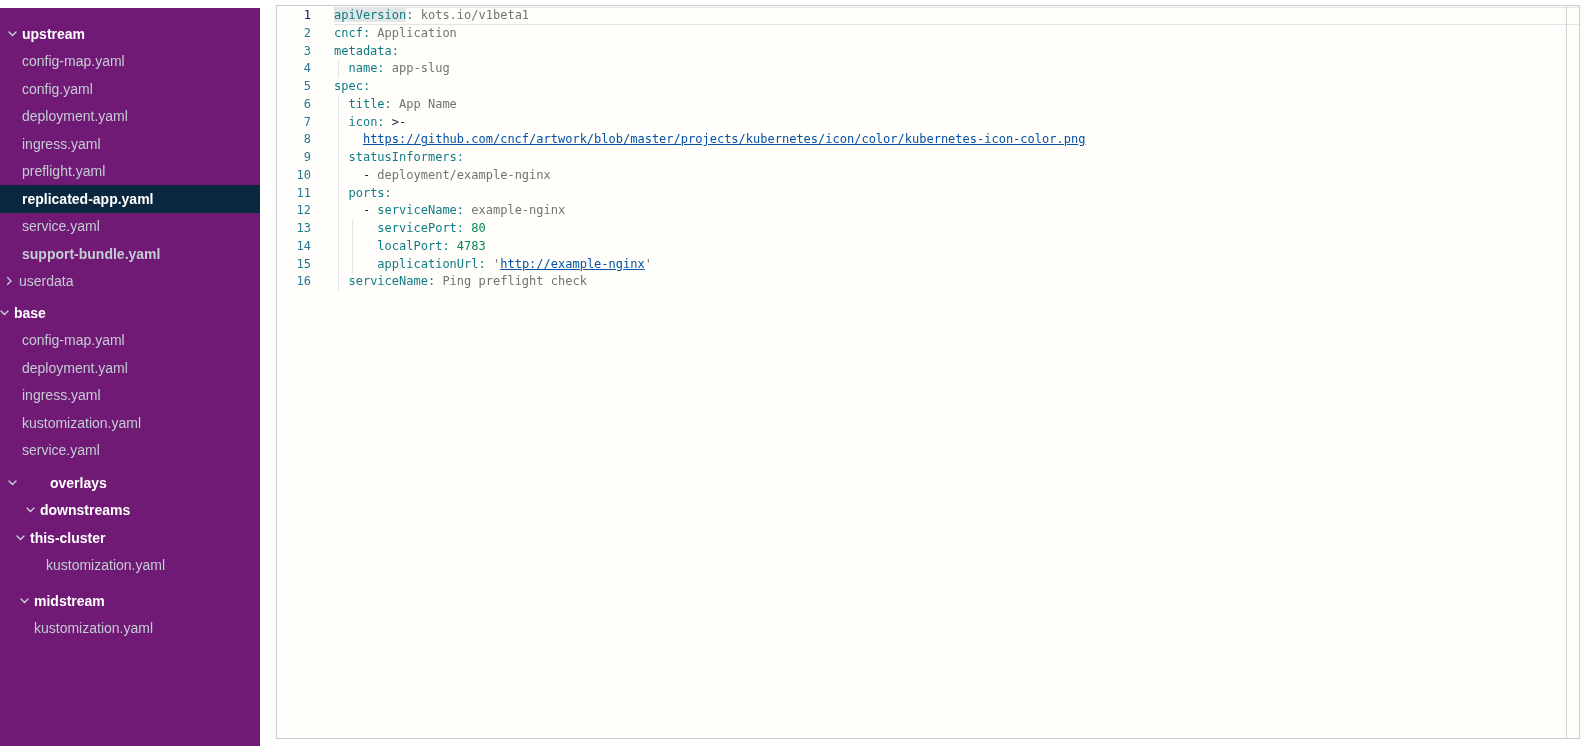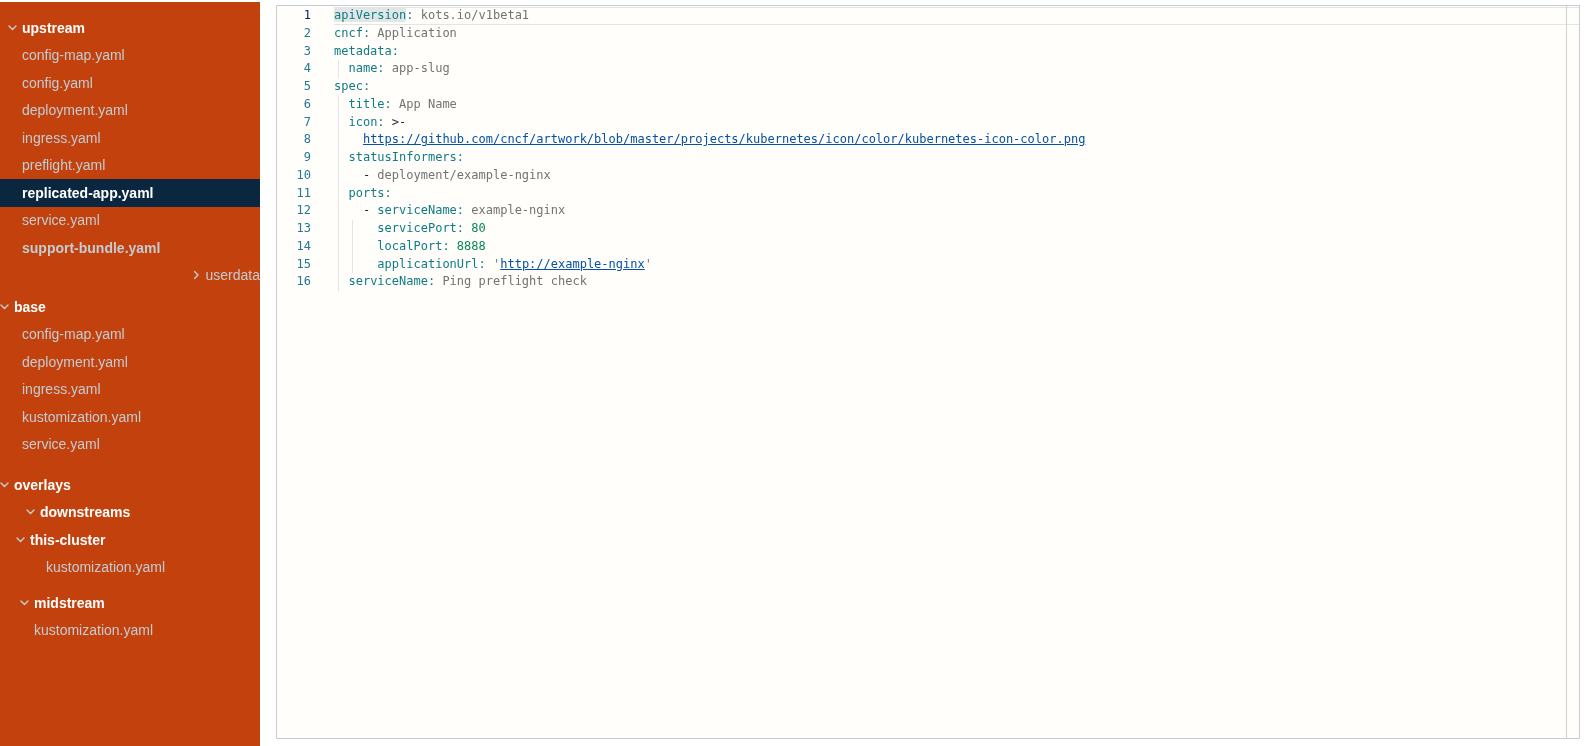--- a/index.html
+++ b/index.html
@@ -7,23 +7,23 @@
   body {
     width: 1590px; height: 746px;
     background: #ffffff;
     font-family: "Liberation Sans", sans-serif;
     position: relative;
     overflow: hidden;
   }
 
   
   .sidebar {
-    position: absolute; left: 0; top: 2px; bottom: 0;
+    position: absolute; left: 0; top: 8px; bottom: 0;
     width: 260px;
-    background: #c2410c;
+    background: #701a75;
     padding-top: 12px;
     overflow: hidden;
   }
   .row {
     display: flex; align-items: center;
     height: 27.5px;
     font-size: 14px;
     color: #c3ccd3;
     cursor: pointer;
     white-space: nowrap;
@@ -111,21 +111,21 @@
       </div>
       <div class="row sel" style="padding-left: 22px;">
         <span>replicated-app.yaml</span>
       </div>
       <div class="row" style="padding-left: 22px;">
         <span>service.yaml</span>
       </div>
       <div class="row" style="padding-left: 22px; font-weight: bold;">
         <span>support-bundle.yaml</span>
       </div>
-      <div class="row" style="padding-left: 20px; justify-content: flex-end;">
+      <div class="row" style="padding-left: 5px;">
         <span class="chev collapsed">
           <svg width="9" height="6" viewBox="0 0 9 6" fill="none">
             <path d="M1 1 L4.5 4.5 L8 1" stroke="#c6cfd6" stroke-width="1.4" fill="none" stroke-linecap="round"></path>
           </svg>
         </span>
         <span>userdata</span>
       </div>
       <div class="row bold" style="margin-top: 4px;">
         <span class="chev">
           <svg width="9" height="6" viewBox="0 0 9 6" fill="none">
@@ -142,21 +142,21 @@
       </div>
       <div class="row" style="padding-left: 22px;">
         <span>ingress.yaml</span>
       </div>
       <div class="row" style="padding-left: 22px;">
         <span>kustomization.yaml</span>
       </div>
       <div class="row" style="padding-left: 22px;">
         <span>service.yaml</span>
       </div>
-      <div class="row bold" style="padding-left: 0; margin-top: 13px;">
+      <div class="row bold" style="padding-left: 8px; margin-top: 5px; gap: 28px;">
         <span class="chev">
           <svg width="9" height="6" viewBox="0 0 9 6" fill="none">
             <path d="M1 1 L4.5 4.5 L8 1" stroke="#c6cfd6" stroke-width="1.4" fill="none" stroke-linecap="round"></path>
           </svg>
         </span>
         <span>overlays</span>
       </div>
       <div class="row bold" style="padding-left: 26px;">
         <span class="chev">
           <svg width="9" height="6" viewBox="0 0 9 6" fill="none">
@@ -239,21 +239,21 @@
       <div class="cl">
         <span class="ln">12</span>
         <span class="lc"><i class="guide" style="left: calc(0ch + 4px);"></i><span class="tk pl">    </span><span class="tk punc">- </span><span class="tk key">serviceName:</span><span class="tk pl"> </span><span class="tk val">example-nginx</span></span>
       </div>
       <div class="cl">
         <span class="ln">13</span>
         <span class="lc"><i class="guide" style="left: calc(0ch + 4px);"></i><i class="guide" style="left: calc(2ch + 4px);"></i><span class="tk pl">      </span><span class="tk key">servicePort:</span><span class="tk pl"> </span><span class="tk num">80</span></span>
       </div>
       <div class="cl">
         <span class="ln">14</span>
-        <span class="lc"><i class="guide" style="left: calc(0ch + 4px);"></i><i class="guide" style="left: calc(2ch + 4px);"></i><span class="tk pl">      </span><span class="tk key">localPort:</span><span class="tk pl"> </span><span class="tk num">8888</span></span>
+        <span class="lc"><i class="guide" style="left: calc(0ch + 4px);"></i><i class="guide" style="left: calc(2ch + 4px);"></i><span class="tk pl">      </span><span class="tk key">localPort:</span><span class="tk pl"> </span><span class="tk num">4783</span></span>
       </div>
       <div class="cl">
         <span class="ln">15</span>
         <span class="lc"><i class="guide" style="left: calc(0ch + 4px);"></i><i class="guide" style="left: calc(2ch + 4px);"></i><span class="tk pl">      </span><span class="tk key">applicationUrl:</span><span class="tk pl"> </span><span class="tk val">'</span><span class="tk link">http://example-nginx</span><span class="tk val">'</span></span>
       </div>
       <div class="cl">
         <span class="ln">16</span>
         <span class="lc"><i class="guide" style="left: calc(0ch + 4px);"></i><span class="tk pl">  </span><span class="tk key">serviceName:</span><span class="tk pl"> </span><span class="tk val">Ping preflight check</span></span>
       </div>
     </div>

